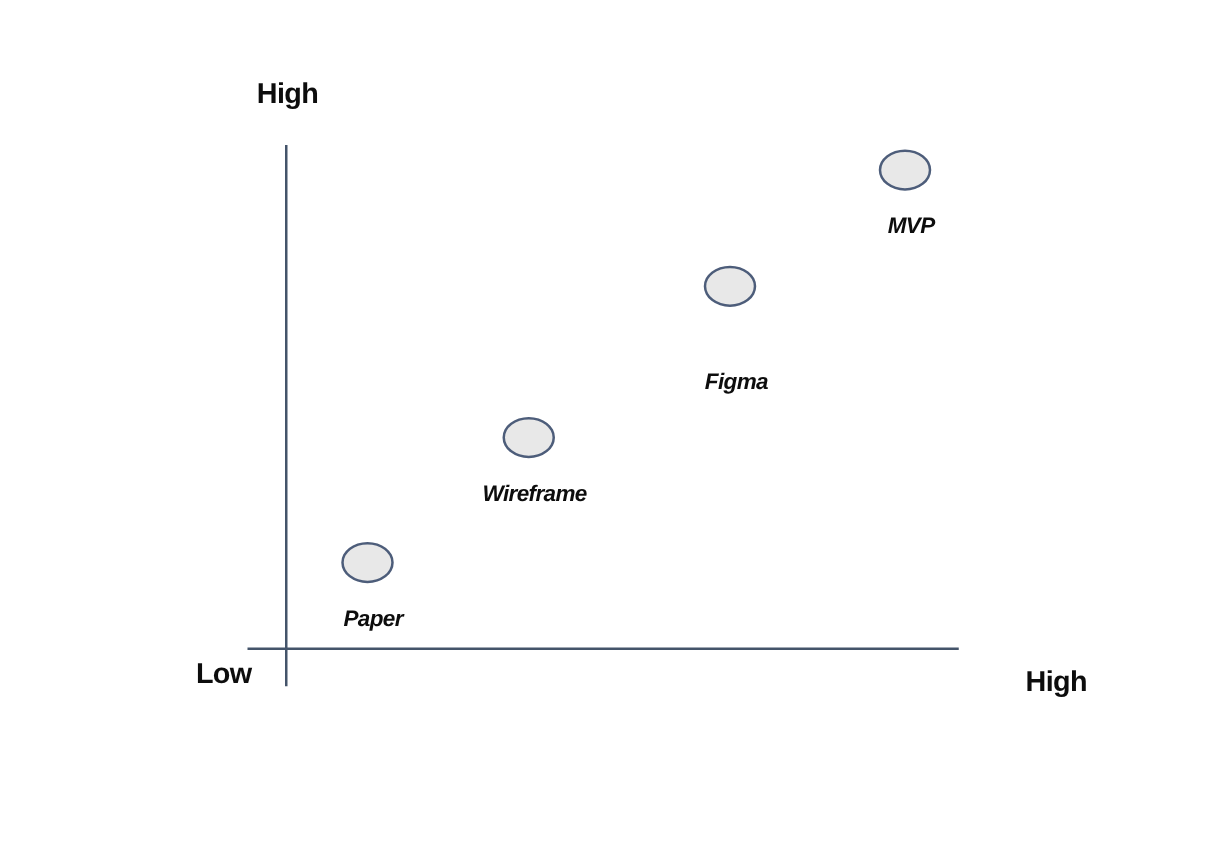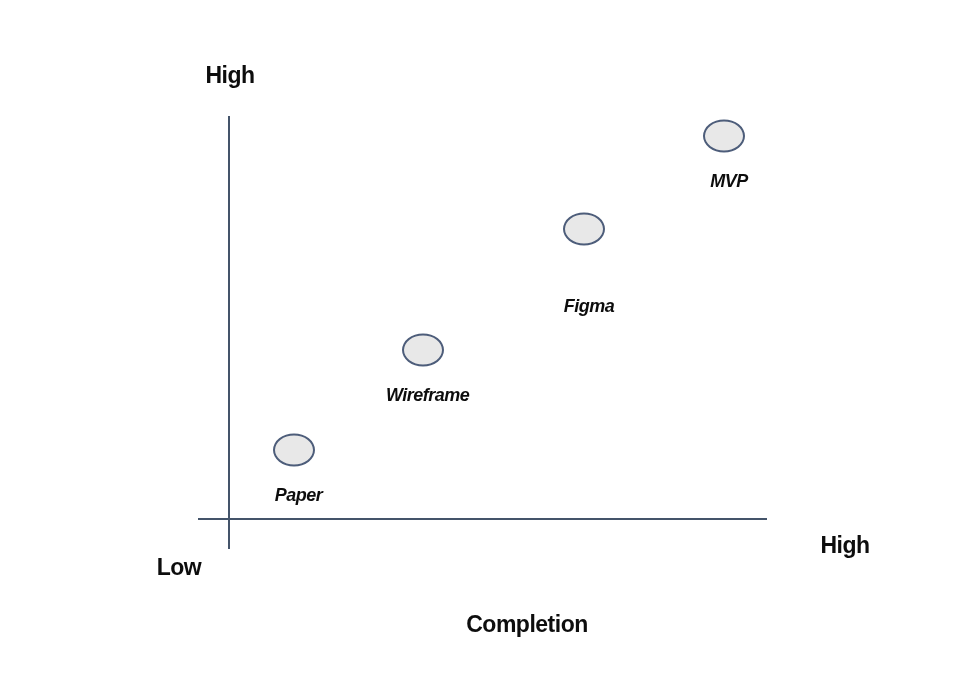--- a/index.html
+++ b/index.html
@@ -35,21 +35,21 @@
     position: absolute;
     transform: translate(-50%, -50%);
     font-weight: 700;
     font-size: 23px;
     letter-spacing: -0.5px;
     color: #0d0d0d;
     white-space: nowrap;
   }
   .lbl-y-max   { left: 230px; top: 75px;  }
   .lbl-y-title { left: 122px; top: 301px; }
-  .lbl-origin  { left: 179px; top: 567px; }
+  .lbl-origin  { left: 179px; top: 539px; }
   .lbl-x-max   { left: 845px; top: 545px; }
   .lbl-x-title { left: 527px; top: 624px; }
   .point-ellipse {
     position: absolute;
     width: 42px;
     height: 33px;
     box-sizing: border-box;
     border: 2px solid #4d5d7a;
     border-radius: 50%;
     background: #e8e8e8;
@@ -71,21 +71,20 @@
 
 <div class="canvas">
 
   <div class="axis-label lbl-y-max">High</div>
 
 
   <div class="axis-label lbl-origin">Low</div>
 
   <div class="axis-label lbl-x-max">High</div>
 
-  <div class="axis-label lbl-x-title">Completion</div>
 
   <div class="axis-line y-axis"></div>
   <div class="axis-line x-axis"></div>
 
   <div id="points-layer">
       <div class="point-ellipse" style="left: 293.56px; top: 450.49px; background: rgb(232, 232, 232); border-color: rgb(77, 93, 122);"></div>
       <div class="point-label" style="left: 298.56px; top: 495.49px; text-align: center;">Paper</div>
       <div class="point-ellipse" style="left: 422.68px; top: 349.74px; background: rgb(232, 232, 232); border-color: rgb(77, 93, 122);"></div>
       <div class="point-label" style="left: 427.68px; top: 394.74px;">Wireframe</div>
       <div class="point-ellipse" style="left: 584.08px; top: 228.84px; background: rgb(232, 232, 232); border-color: rgb(77, 93, 122);"></div>

